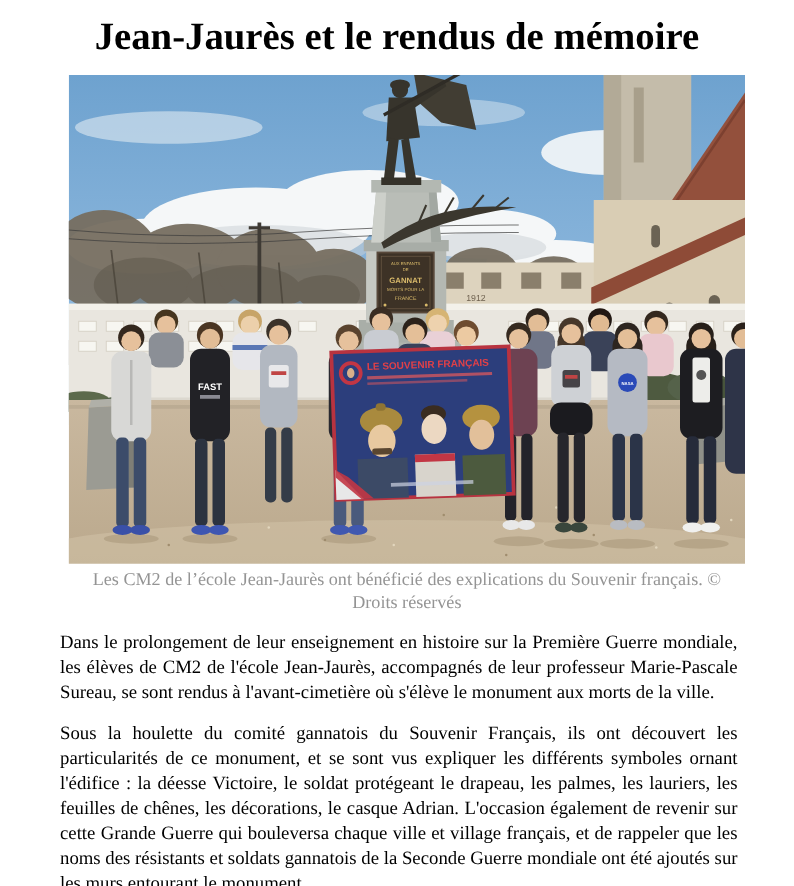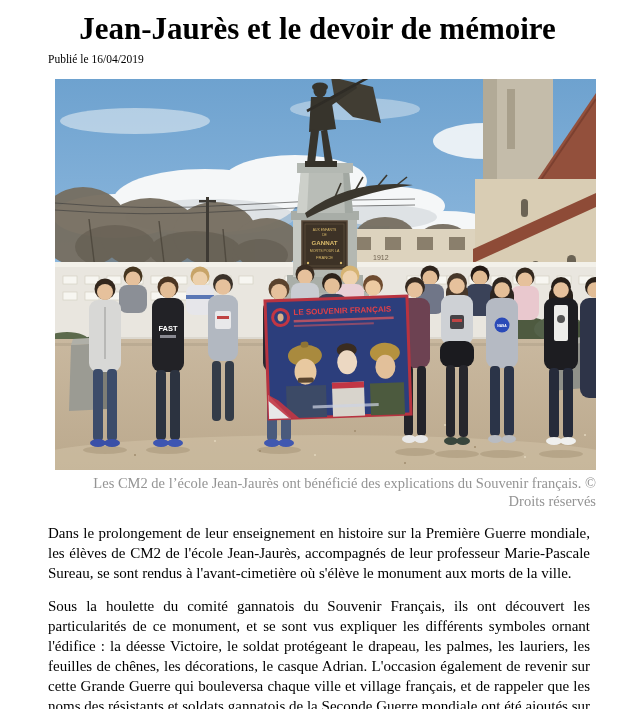--- a/index.html
+++ b/index.html
@@ -12,39 +12,38 @@
   h1.article-title{
     font-size:31px;line-height:36px;font-weight:bold;
     text-align:center;margin:11px 20px 5px 20px;letter-spacing:0;
   }
   .pub-date{
     font-size:11.5px;line-height:14px;margin:0 0 0 48px;
   }
   figure.photo-figure{margin:13px 0 0 55px;width:541px;}
   figure.photo-figure svg{display:block;}
   figcaption.photo-caption{
-    width:541px;text-align:right;color:#949494;
+    width:541px;text-align:center;color:#949494;
     font-size:14.5px;line-height:18px;margin-top:4px;
   }
   .article-body{margin-top:7px;}
   .article-body p{
     margin:13px 45px 13px 48px;
     font-size:15px;line-height:20px;text-align:justify;
   }
   
   .svgtxt{font-family:"Liberation Sans","DejaVu Sans",sans-serif;}
 </style>
 </head>
 <body>
 
 <div class="page">
 
-  <h1 class="article-title">Jean-Jaurès et le devoir de mémoire</h1>
-
-  <div class="pub-date">Publié le 16/04/2019</div>
+  <h1 class="article-title">Jean-Jaurès et le rendus de mémoire</h1>
+
 
   <figure class="photo-figure">
     <svg width="541" height="391" viewBox="0 0 541 391" role="img" aria-label="Les CM2 de l'école Jean-Jaurès devant le monument aux morts de Gannat avec la bannière du Souvenir Français">
       <defs>
         <linearGradient id="sky" x1="0" y1="0" x2="0" y2="1">
           <stop offset="0" stop-color="#6ea2cf"></stop>
           <stop offset="0.7" stop-color="#8fb9de"></stop>
           <stop offset="1" stop-color="#aecbe6"></stop>
         </linearGradient>
         <linearGradient id="grv" x1="0" y1="0" x2="0" y2="1">

